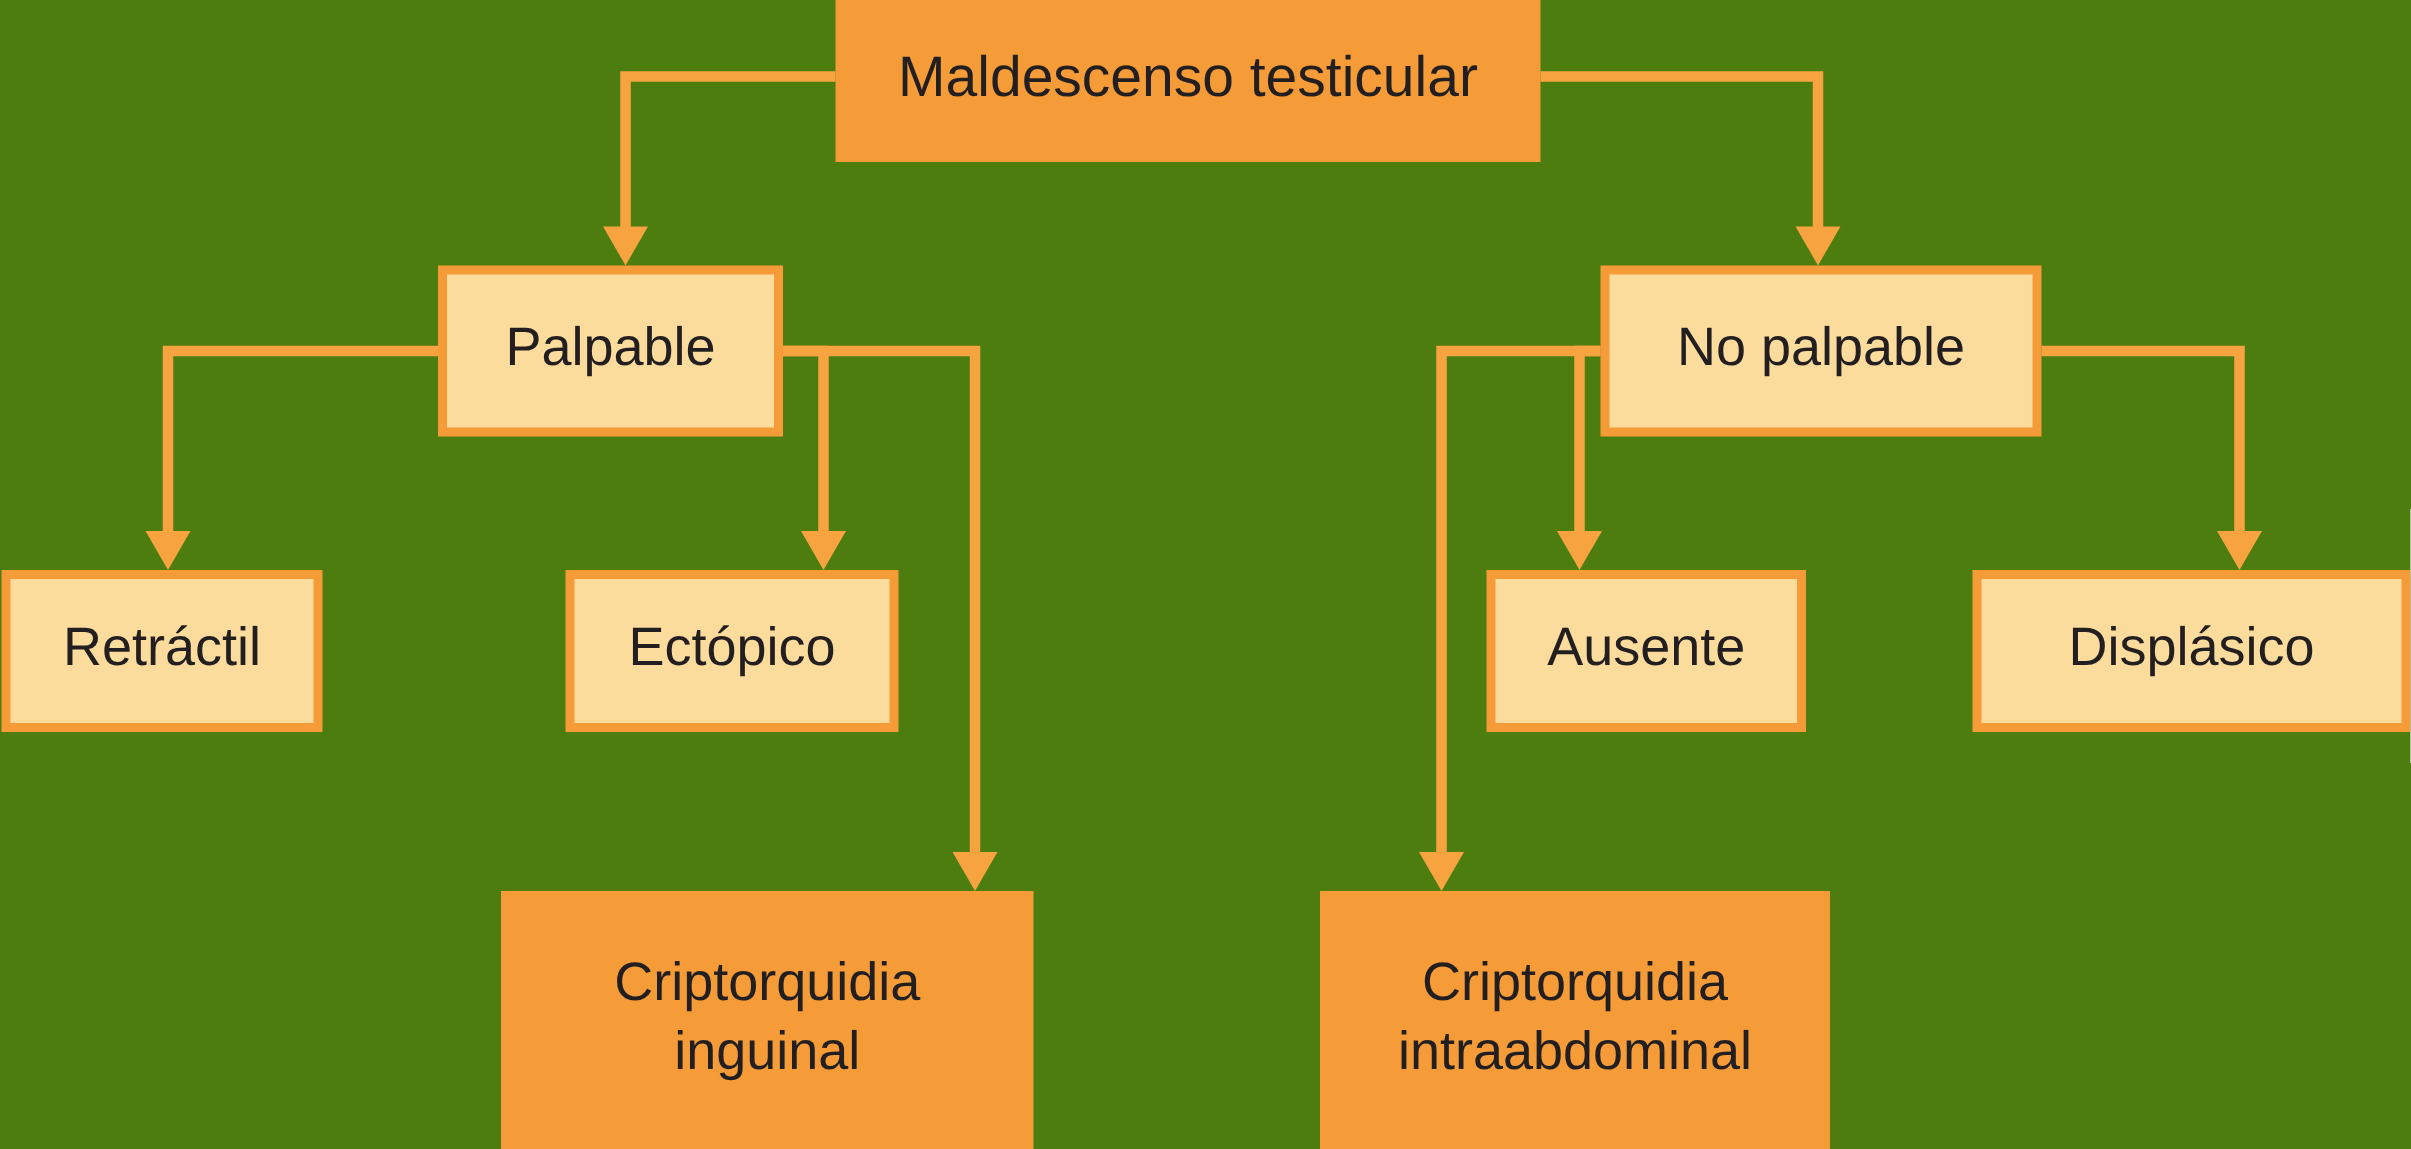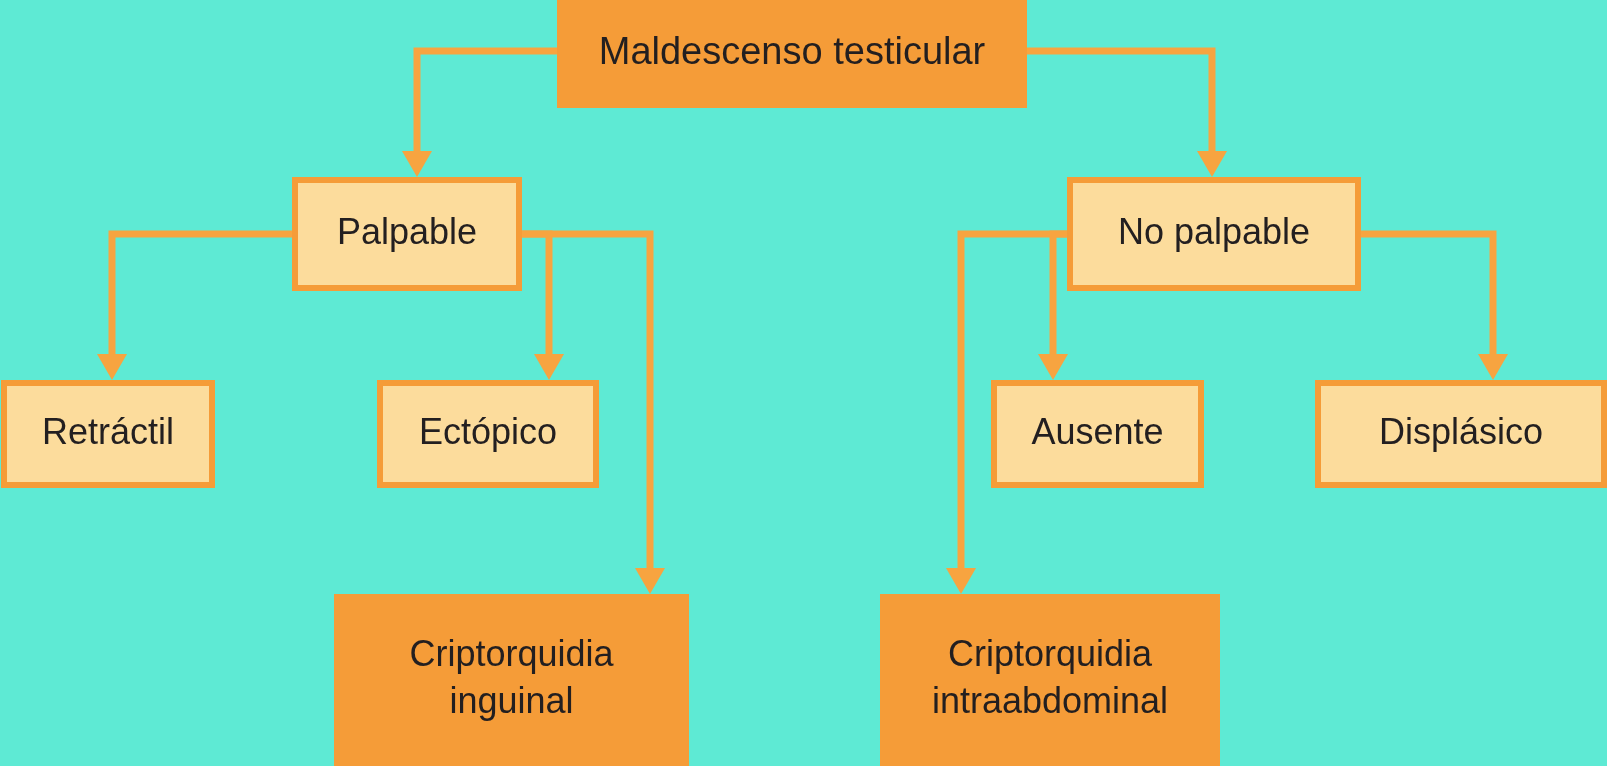--- a/index.html
+++ b/index.html
@@ -10,21 +10,21 @@
   body {
     width: 1607px;
     height: 766px;
     overflow: hidden;
     font-family: "Liberation Sans", sans-serif;
   }
   #diagram-root {
     position: relative;
     width: 1607px;
     height: 766px;
-    background: #5eead4;
+    background: #4d7c0f;
   }
   svg#flow-svg {
     position: absolute;
     top: 0;
     left: 0;
     width: 1607px;
     height: 766px;
     display: block;
   }
   .node-label {

